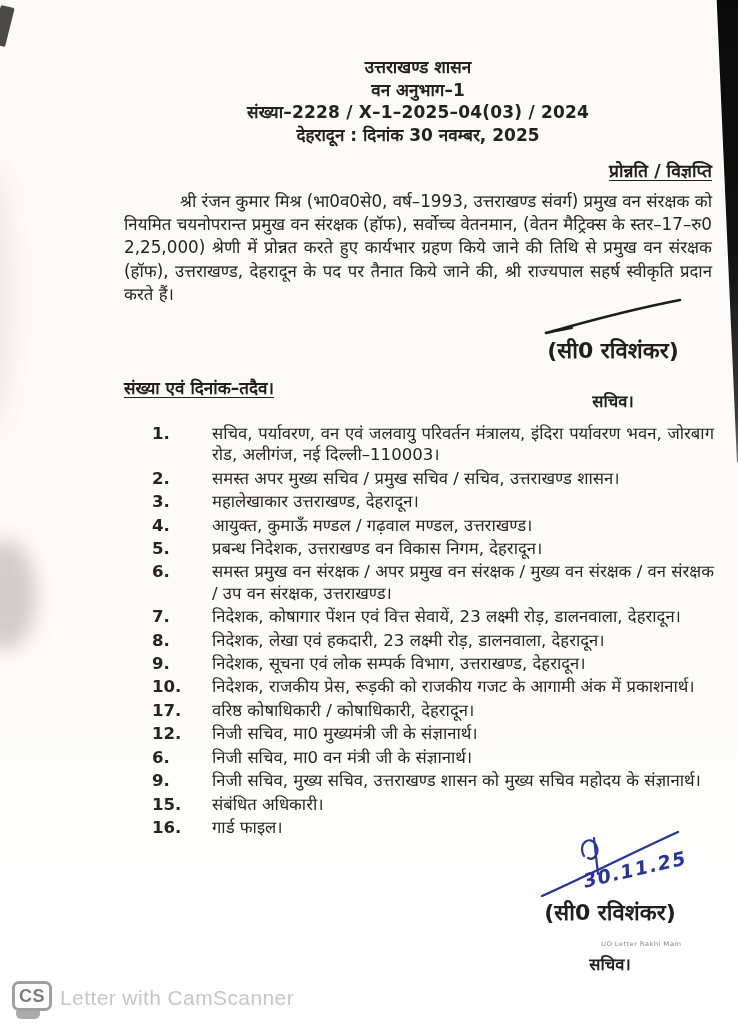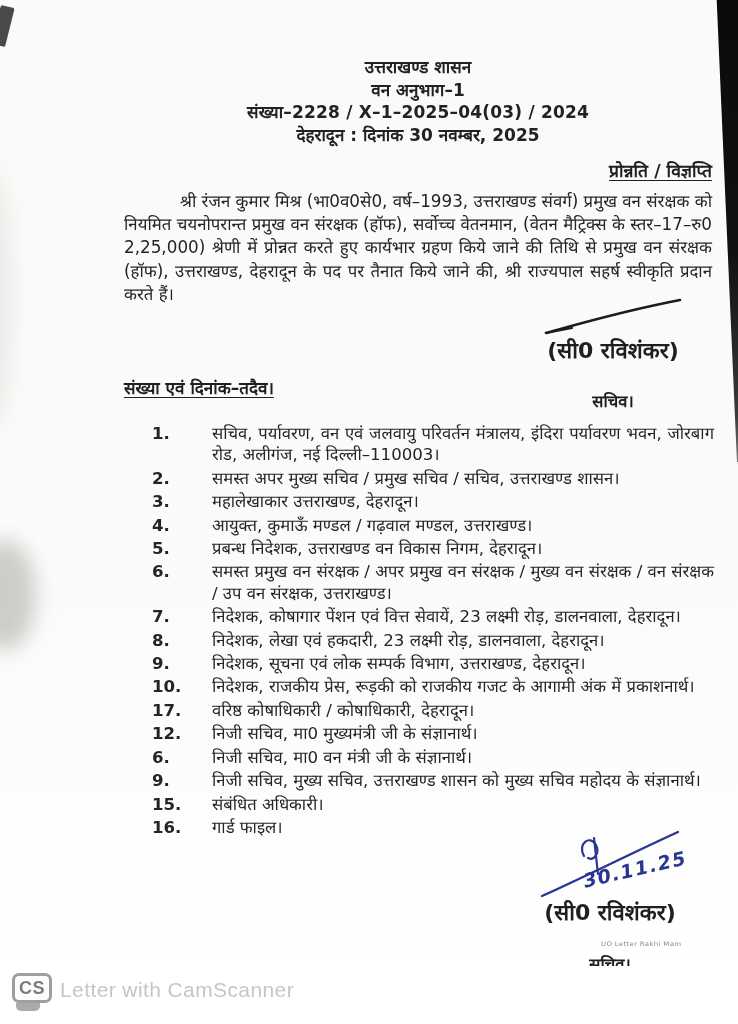--- a/index.html
+++ b/index.html
@@ -81,21 +81,21 @@
   .rcpt .no { flex:0 0 31px; font-weight:700; }
   .rcpt .tx { flex:1; text-align:justify;margin-left:29px; }
 
   .footnote {
     position:absolute; left:601px; top:940px; font-size:7px; color:#8a8a8a;
     letter-spacing:.3px; transform:scaleY(.9);
   }
 
   
   .footer {
-    position:absolute; left:0; bottom:8px; width:685px; height:50px; background:#ffffff;
+    position:absolute; left:0; bottom:0; width:685px; height:50px; background:#ffffff;
   }
   .cs-badge {
     position:absolute; left:12px; top:7px; width:40px; height:30px;
     border:3px solid #9f9f9f; border-radius:7px; background:#fdfdfd;
     display:flex; align-items:center; justify-content:center;
   }
   .cs-badge .cs-letters { font-weight:700; font-size:18px; color:#7c7c7c; letter-spacing:.5px; font-family:"Liberation Sans",sans-serif; }
   .cs-tab {
     position:absolute; left:16px; top:37px; width:24px; height:8px;
     background:#ababab; border-radius:0 0 5px 5px;

